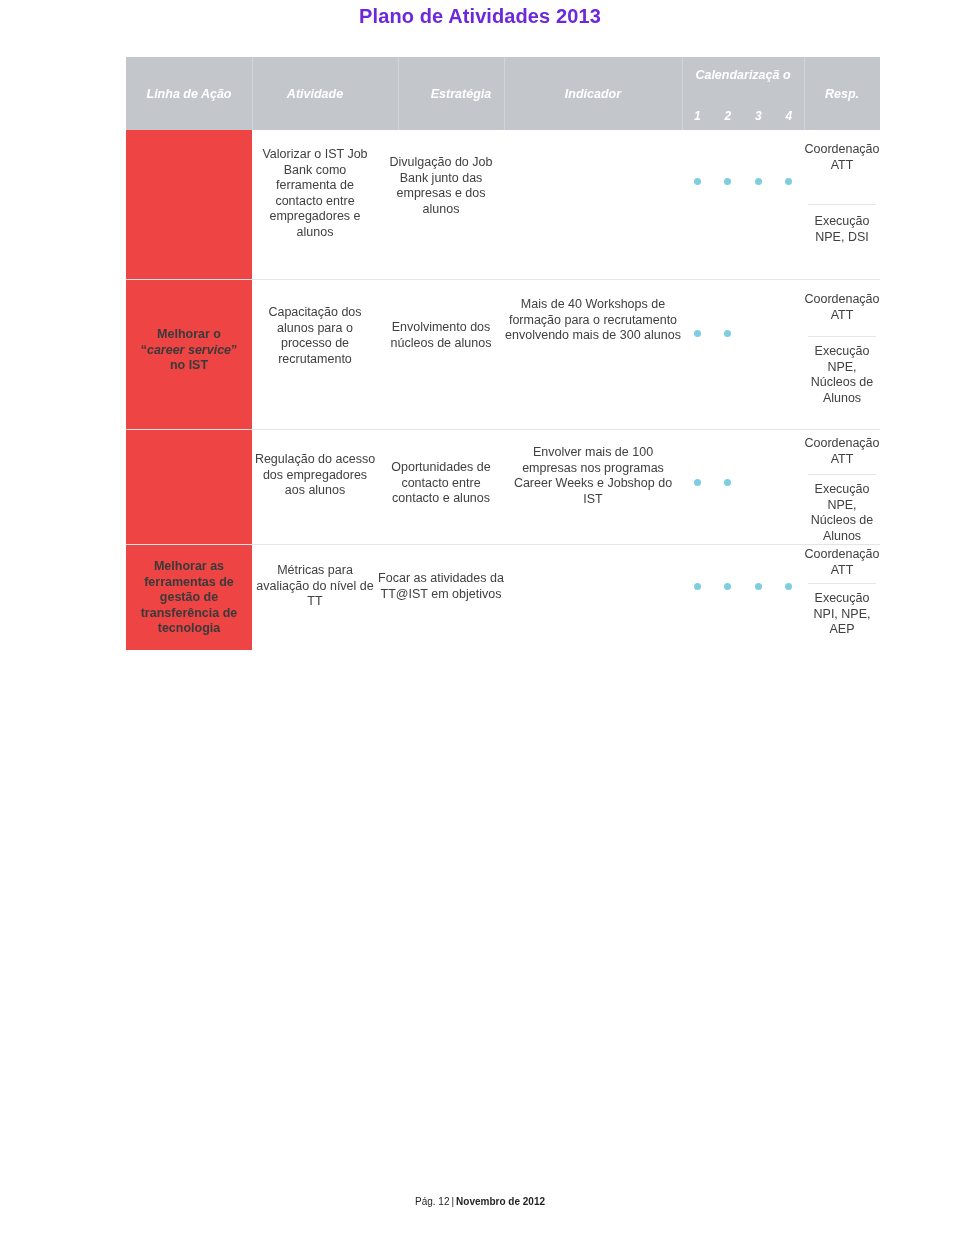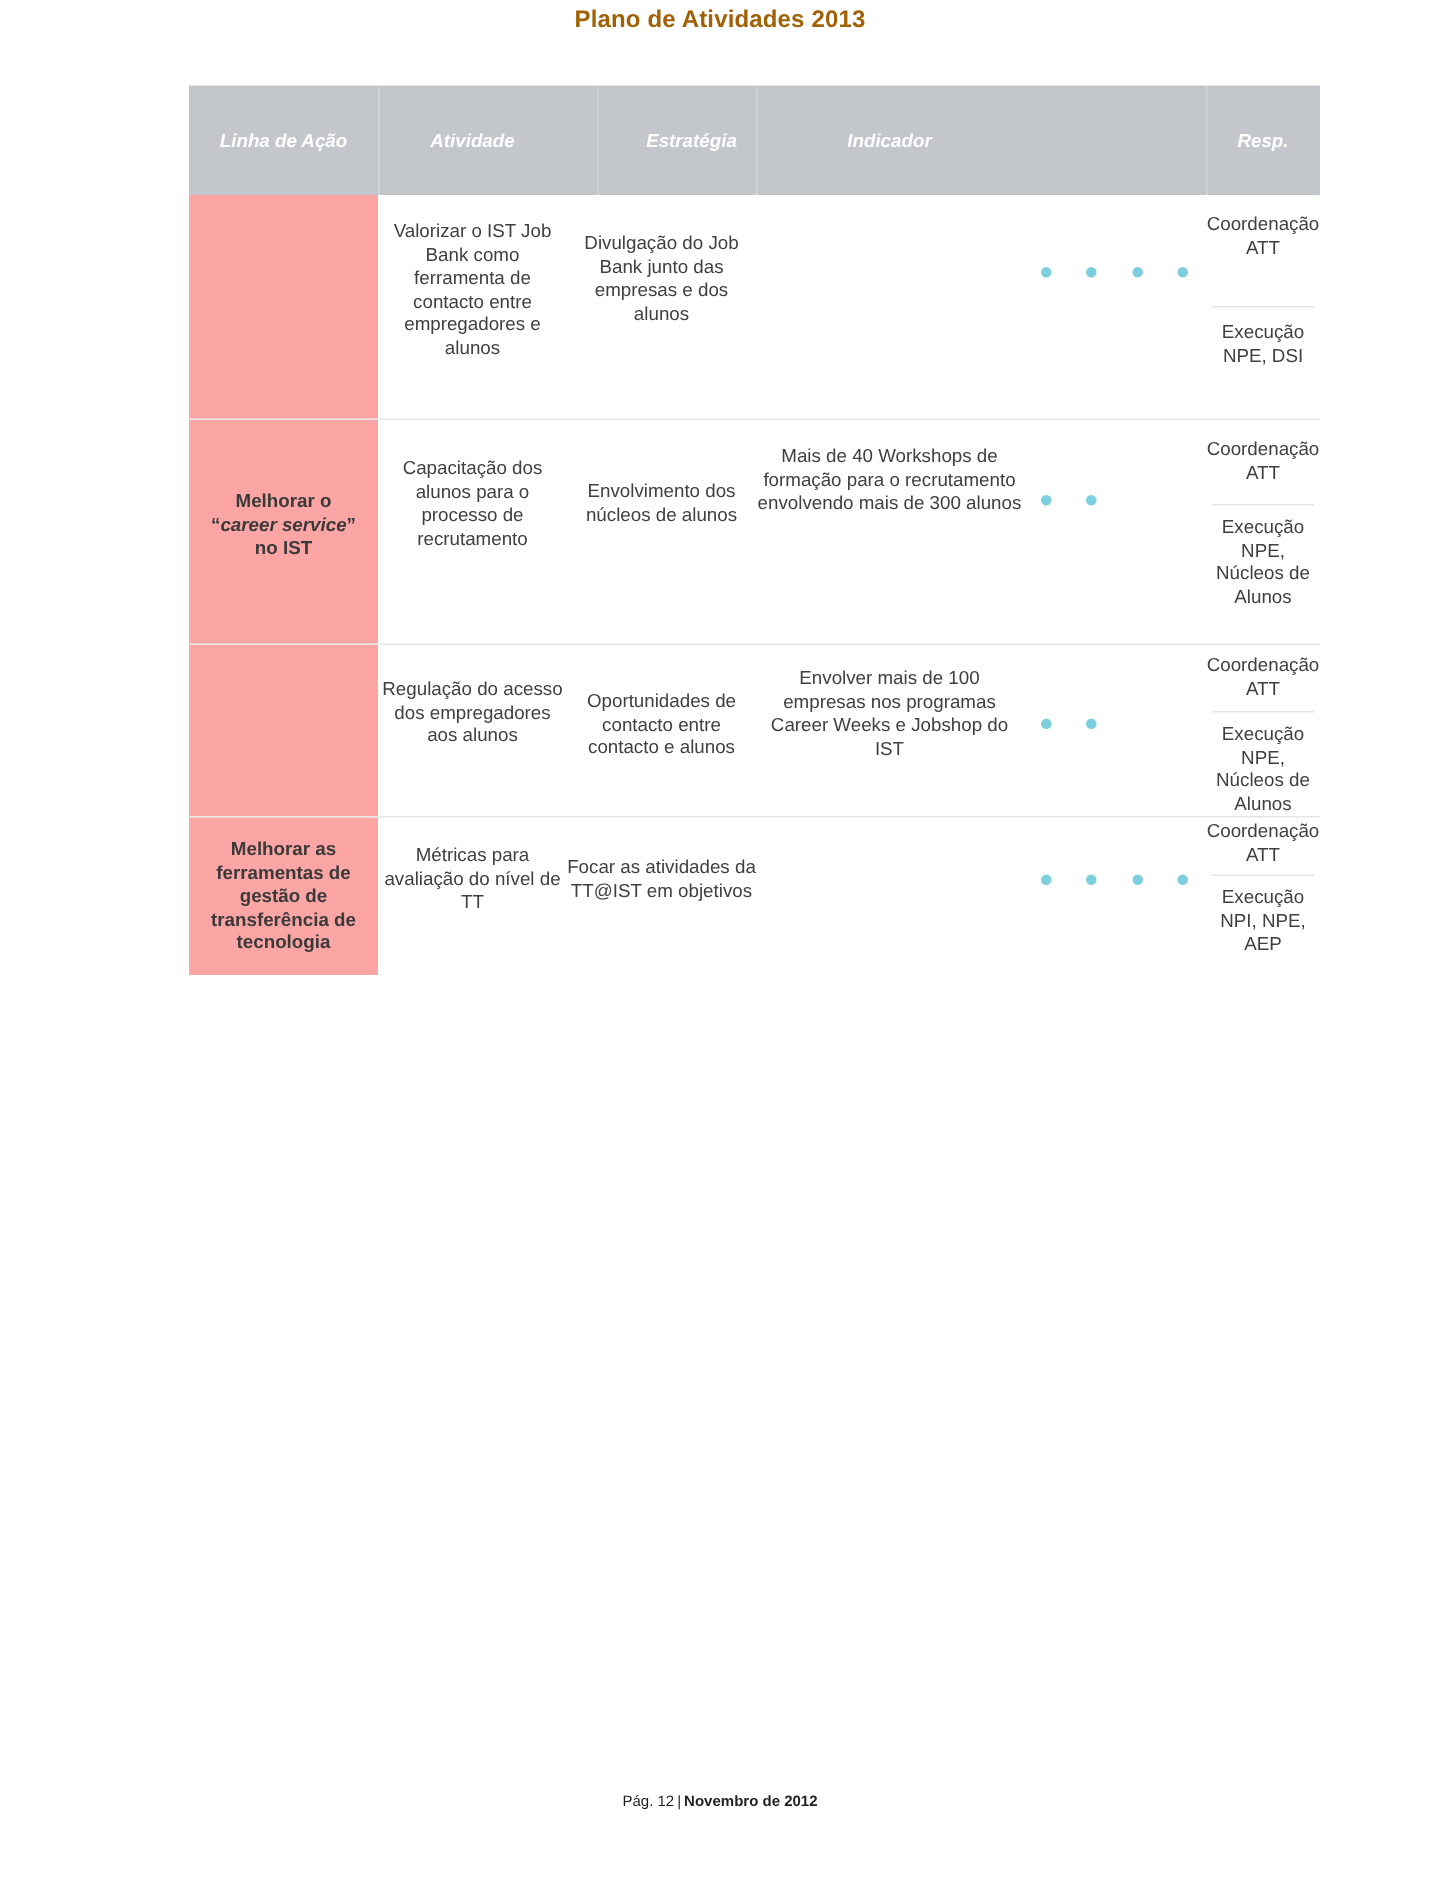--- a/index.html
+++ b/index.html
@@ -16,23 +16,23 @@
     overflow: hidden;
   }
 
   
   #doc-title {
     position: absolute;
     left: 0;
     top: 5px;
     width: 960px;
     text-align: center;
-    font-size: 16px;
+    font-size: 20px;
     font-weight: bold;
-    color: #a16207;
+    color: #6d28d9;
     letter-spacing: 0.1px;
   }
 
   
   #plan-table {
     position: absolute;
     left: 126px;
     top: 57px;
     width: 754px;
   }
@@ -110,21 +110,21 @@
     line-height: 15.5px;
     text-align: center;
     color: #404040;
   }
 
   
   .col-linha {
     left: 0;
     width: 126px;
     height: 100%;
-    background: #fca5a5;
+    background: #ef4444;
     font-weight: bold;
     color: #3a3a3a;
   }
   .col-linha .linha-text {
     padding: 0 6px;
   }
   .col-linha .q {
     font-style: normal;
   }
   .col-linha em {
@@ -204,20 +204,29 @@
       <div class="hlabel">Linha de Ação</div>
     </div>
     <div class="hcell sep" id="hcell-atividade" style="left:126px;width:126px;">
       <div class="hlabel">Atividade</div>
     </div>
     <div class="hcell sep" id="hcell-estrategia" style="left:252px;width:126px;margin-left:20px;">
       <div class="hlabel">Estratégia</div>
     </div>
     <div class="hcell sep" id="hcell-indicador" style="left:378px;width:178px;">
       <div class="hlabel">Indicador</div>
+    </div>
+    <div class="hcell sep" id="hcell-calendar" style="left:556px;width:122px;">
+      <div class="cal-title">Calendarizaçã o</div>
+      <div class="cal-quarters">
+        <span>1</span>
+        <span>2</span>
+        <span>3</span>
+        <span>4</span>
+      </div>
     </div>
     <div class="hcell sep" id="hcell-resp" style="left:678px;width:76px;">
       <div class="hlabel">Resp.</div>
     </div>
   </div>
 
   <div class="tbody">
 
     <div class="trow" style="height:150px;">
       <div class="cell col-linha"></div>

